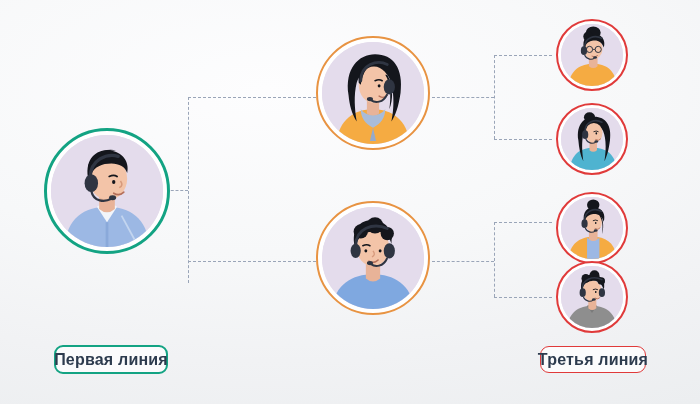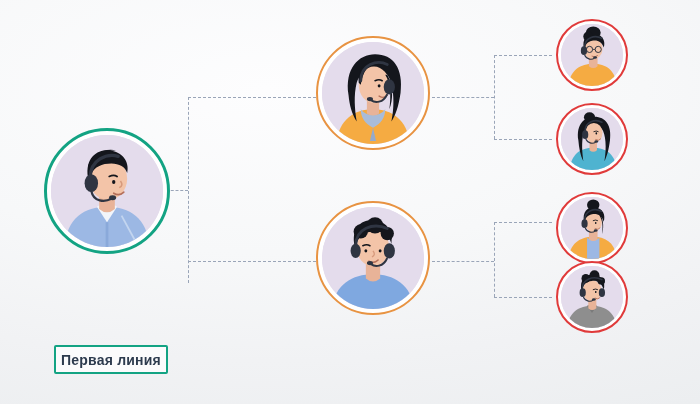--- a/index.html
+++ b/index.html
@@ -36,23 +36,23 @@
   }
   .node.lvl1{border:3.2px solid #13a383;padding:4px;}
   .node.lvl2{border:2.6px solid #e89342;padding:4px;}
   .node.lvl3{border:2.4px solid #e03a3a;padding:3px;}
 
   .node svg{display:block;width:100%;height:100%;}
 
   
   .pill{
     position:absolute;box-sizing:border-box;
-    background:#fbfbfc;border-radius:2px;
+    background:#fbfbfc;border-radius:9px;
     display:flex;align-items:center;justify-content:center;
-    font-size:14px;font-weight:bold;letter-spacing:.2px;
+    font-size:16px;font-weight:bold;letter-spacing:.2px;
     color:#2d3b4e;white-space:nowrap;
   }
   .pill.p1{border:2px solid #13a383;}
   .pill.p2{border:1.7px solid #e89342;}
   .pill.p3{border:1.9px solid #e03a3a;}
 </style>
 </head>
 <body>
 
 <div id="stage">
@@ -262,14 +262,17 @@
         <ellipse cx="66" cy="43" rx="5" ry="7" fill="#2f3542"></ellipse>
         <path d="M36 50 C40 58 48 58 52 55" stroke="#2f3542" stroke-width="1.8" fill="none"></path>
         <ellipse cx="53" cy="54" rx="3" ry="2" fill="#2f3542"></ellipse>
       </svg>
     </span>
   </div>
 
   <div class="pill p1" style="left:54px;top:345px;width:114px;height:29px;">
     <span>Первая линия</span>
   </div>
+  <div class="pill p3" style="left:540px;top:346px;width:106px;height:27px;">
+    <span>Третья линия</span>
+  </div>
 
 </div>
 
 </body></html>

